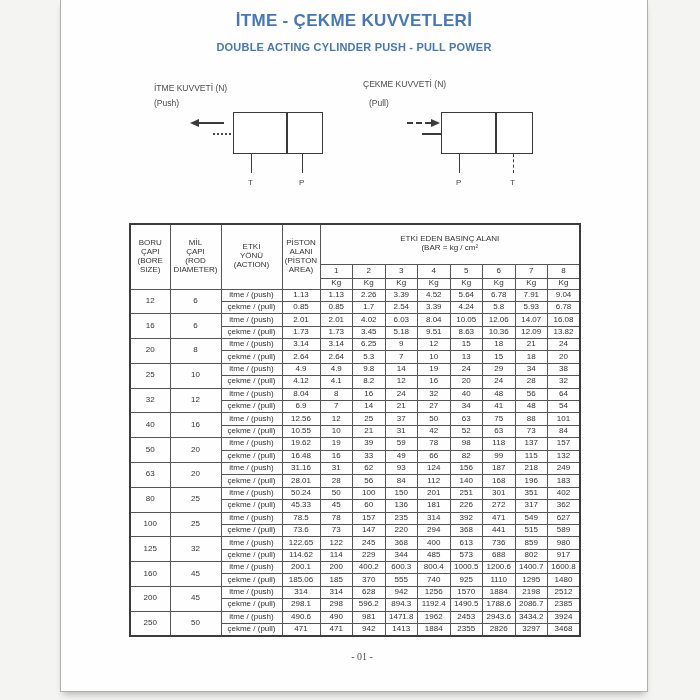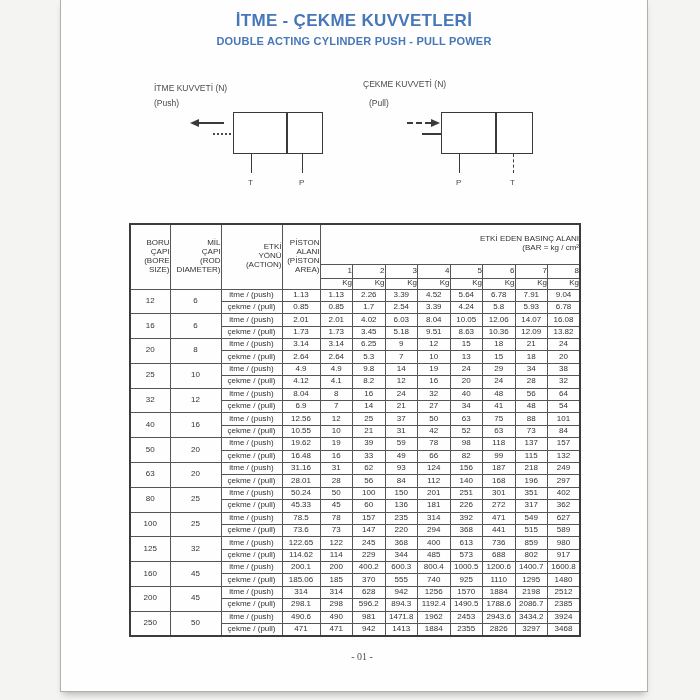--- a/index.html
+++ b/index.html
@@ -10,21 +10,21 @@
     --accent:#4677b8; --ink:#3a3a3a;
   }
   .page{
     position:absolute;left:60px;top:-2px;width:586px;height:692px;
     background:#fefefe;border:1px solid #b0b0ae;
     box-shadow:0 5px 7px -3px rgba(0,0,0,0.28);
   }
   
   .titles{position:absolute;top:12px;left:0;width:100%;text-align:center;color:var(--accent);}
   .title-main{font-size:17px;font-weight:700;line-height:20px;letter-spacing:.3px;}
-  .title-sub{font-size:11px;font-weight:700;line-height:16px;margin-top:2px;letter-spacing:.2px;}
+  .title-sub{font-size:11px;font-weight:700;line-height:16px;margin-top:8px;letter-spacing:.2px;}
   
   .diag-label{position:absolute;font-size:8.5px;color:#4a4a4a;white-space:nowrap;margin-left:16px;}
   .cyl{position:absolute;border:1.5px solid var(--ink);background:#fff;}
   .cyl-divider{position:absolute;top:0;bottom:0;width:1.5px;background:var(--ink);}
   .rod-dotted{position:absolute;height:0;border-top:2px dotted #4a4a4a;}
   .rod-solid{position:absolute;height:2px;background:var(--ink);}
   .arr-line{position:absolute;height:2px;background:var(--ink);}
   .arr-line.dashed{height:0;background:none;border-top:2px dashed var(--ink);}
   .arr-head-left{position:absolute;width:0;height:0;border-top:4px solid transparent;border-bottom:4px solid transparent;border-right:9px solid var(--ink);}
   .arr-head-right{position:absolute;width:0;height:0;border-top:4px solid transparent;border-bottom:4px solid transparent;border-left:9px solid var(--ink);}
@@ -32,21 +32,21 @@
   .port.dashed{border-left-style:dashed;}
   .port-label{position:absolute;font-size:8px;color:#4a4a4a;}
   
   .tbl-wrap{position:absolute;left:68px;top:224px;}
   table{border-collapse:collapse;table-layout:fixed;width:450px;border:2px solid #3c3c3c;}
   th,td{
     border:1px solid #555;font-size:8px;font-weight:400;color:#333;
     text-align:center;vertical-align:middle;padding:0;line-height:1.12;
     overflow:hidden;white-space:pre-line;
   }
-  thead th{font-weight:400;text-align:right;}
+  thead th{font-weight:400;}
   thead tr.h-group{height:40px;}
   thead tr.h-nums{height:14px;}
   thead tr.h-unit{height:11px;}
   tbody tr{height:12.4px;}
   tbody tr.grp td{border-top:1px solid #3f3f3f;}
   tbody tr.sub td{border-top:1px solid #8f8f8f;}
   tbody td{white-space:nowrap;}
   
   .footer{position:absolute;left:8px;width:100%;top:652px;text-align:center;
     font-family:"Liberation Serif",serif;font-size:10px;color:#4f4f4f;}
@@ -348,21 +348,21 @@
           <tr class="sub">
             <td>çekme / (pull)</td>
             <td>28.01</td>
             <td>28</td>
             <td>56</td>
             <td>84</td>
             <td>112</td>
             <td>140</td>
             <td>168</td>
             <td>196</td>
-            <td>297</td>
+            <td>183</td>
           </tr>
           <tr class="grp">
             <td rowspan="2">80</td>
             <td rowspan="2">25</td>
             <td>itme / (push)</td>
             <td>50.24</td>
             <td>50</td>
             <td>100</td>
             <td>150</td>
             <td>201</td>

